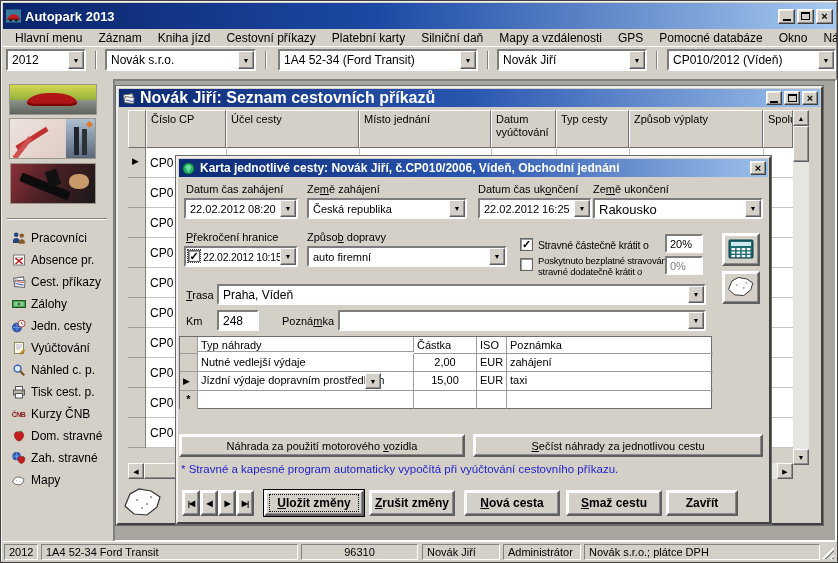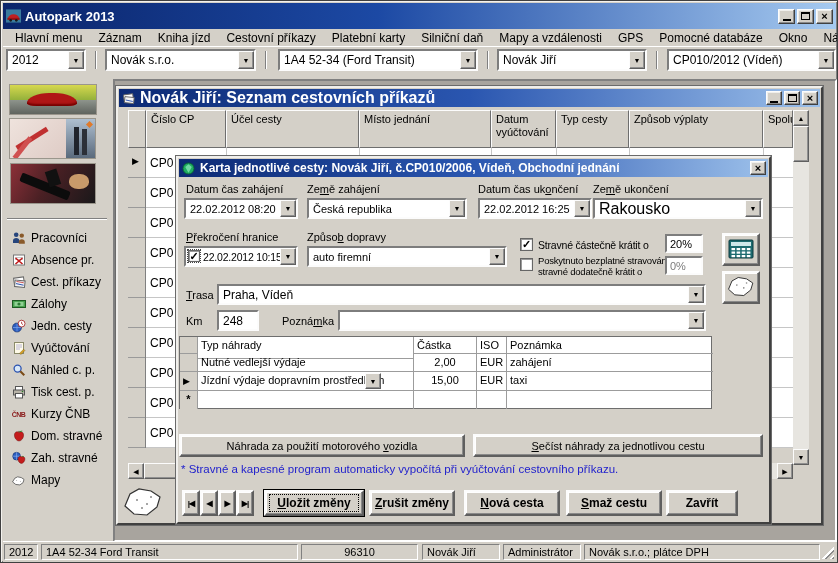--- a/index.html
+++ b/index.html
@@ -400,21 +400,21 @@
           <i class="gl7">▼</i>
         </span>
     </div>
     <div class="combo" style="left:300px;top:40px;width:114px;height:21px">
       <span class="cval" style="font-size:11px">22.02.2012 16:25</span>
       <span class="cbtn">
           <i class="gl7">▼</i>
         </span>
     </div>
     <div class="combo" style="left:415px;top:40px;width:170px;height:21px">
-      <span class="cval" style="font-size:16px">Rakousko</span>
+      <span class="cval" style="font-size:13px">Rakousko</span>
       <span class="cbtn">
           <i class="gl7">▼</i>
         </span>
     </div>
 
     <span class="lb" style="left:8px;top:73px"><i class="mn">P</i><i>řekročení hranice</i></span>
     <span class="lb" style="left:129px;top:73px"><i>Způso</i><i class="mn">b</i><i> dopravy</i></span>
 
     <div class="combo" style="left:6px;top:88px;width:114px;height:21px">
       <span class="chk" style="left:2px;top:2px;width:12px;height:12px;outline:1px dotted #444">
@@ -490,21 +490,21 @@
     </div>
     <span class="lb" style="left:104px;top:157px"><i>Pozná</i><i class="mn">m</i><i>ka</i></span>
     <div class="combo" style="left:160px;top:152px;width:368px;height:21px">
       <span class="cbtn">
           <i class="gl7">▼</i>
         </span>
     </div>
 
     <div class="exp" style="left:1px;top:178px;width:533px;height:73px">
       <div class="ec esel" style="left:0;top:0;width:18px;height:17px"></div>
-      <div class="ec" style="left:18px;top:0;width:216px;height:22px">Typ náhrady</div>
+      <div class="ec" style="left:18px;top:0;width:216px;height:15px">Typ náhrady</div>
       <div class="ec" style="left:234px;top:0;width:63px;height:17px">Částka</div>
       <div class="ec" style="left:297px;top:0;width:30px;height:17px">ISO</div>
       <div class="ec" style="left:327px;top:0;width:206px;height:17px;border-right:none">Poznámka</div>
 
       <div class="ec esel" style="left:0;top:17px;width:18px;height:18px"></div>
       <div class="ec" style="left:18px;top:17px;width:216px;height:18px">Nutné vedlejší výdaje</div>
       <div class="ec right" style="left:234px;top:17px;width:63px;height:18px">2,00</div>
       <div class="ec" style="left:297px;top:17px;width:30px;height:18px">EUR</div>
       <div class="ec" style="left:327px;top:17px;width:206px;height:18px;border-right:none">zahájení</div>
 

